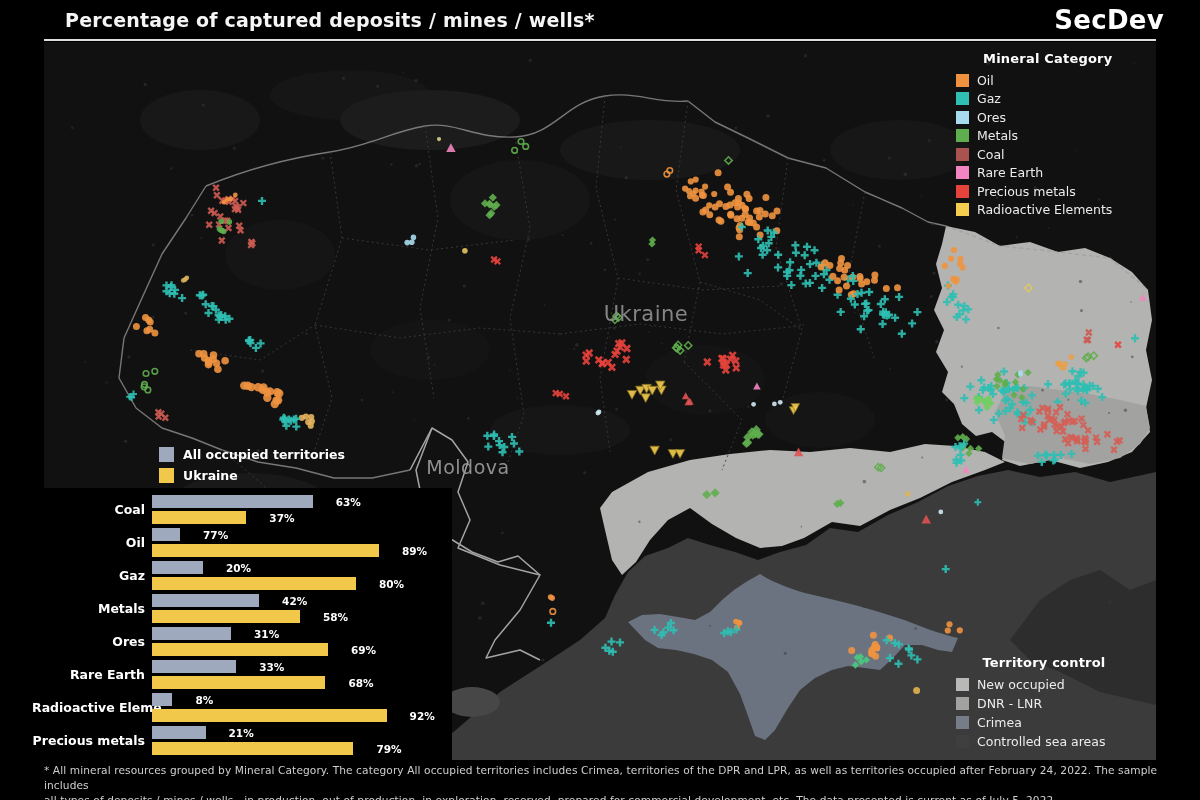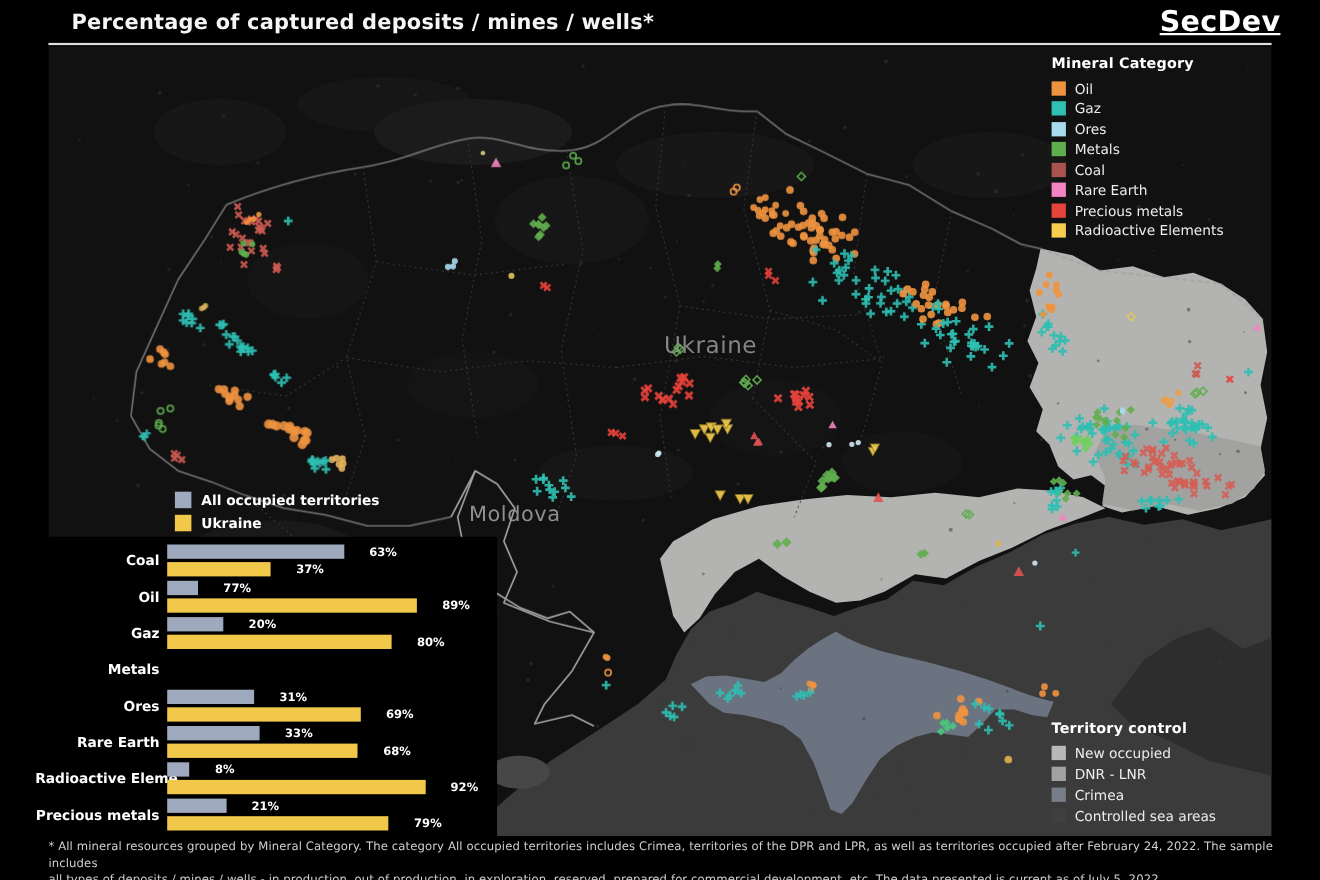--- a/index.html
+++ b/index.html
@@ -5,28 +5,28 @@
   * { margin:0; padding:0; box-sizing:border-box; }
   html,body { background:#000; }
   body { font-family:"DejaVu Sans","Liberation Sans",sans-serif; }
   .stage { position:relative; width:1200px; height:800px; background:#000; overflow:hidden; }
 
   
   header { position:absolute; left:8px; top:0; width:1200px; height:40px;
            display:flex; justify-content:space-between; align-items:center;
            padding:0 44px 0 57px; background:#000; z-index:20; }
   .title { font-size:19px; font-weight:700; color:#f5f5f5; letter-spacing:.2px; }
-  .logo  { font-size:26px; font-weight:800; color:#ffffff; letter-spacing:.3px;text-decoration:underline; }
+  .logo  { font-size:26px; font-weight:800; color:#ffffff; letter-spacing:.3px; }
   .rule  { position:absolute; left:44px; top:39px; width:1112px; height:2px; background:#dedede; z-index:20; }
 
   
   #map-svg { position:absolute; left:44px; top:42px; width:1112px; height:718px; z-index:1; }
 
   
-  .legend { position:absolute; z-index:10; }
+  .legend { position:absolute; z-index:10;text-align:right; }
   #mineral-legend  { left:956px; top:51px;  }
   #territory-legend{ left:956px; top:655px; }
   .lg-title { font-size:13px; font-weight:700; color:#ffffff; margin-bottom:5px; letter-spacing:.2px; }
   .lg-item  { display:flex; align-items:center; gap:8px; height:18.5px; }
   #territory-legend .lg-item { height:19px; }
   .lg-swatch{ width:13px; height:13px; flex:0 0 13px; }
   .lg-label { font-size:12.5px; color:#ececec; white-space:nowrap; }
 
   
   #chart { position:absolute; left:32px; top:446px; width:420px; z-index:10; }
@@ -1247,20 +1247,30 @@
               <span class="bval">20%</span>
             </div>
             <div class="bar-line">
               <div class="bar" style="width: 204px; background: rgb(242, 200, 75);"></div>
               <span class="bval">80%</span>
             </div>
           </div>
         </div>
         <div class="crow">
           <div class="clabel">Metals</div>
+          <div class="cbars">
+            <div class="bar-line">
+              <div class="bar" style="width: 107.1px; background: rgb(159, 169, 190);"></div>
+              <span class="bval">42%</span>
+            </div>
+            <div class="bar-line">
+              <div class="bar" style="width: 147.9px; background: rgb(242, 200, 75);"></div>
+              <span class="bval">58%</span>
+            </div>
+          </div>
         </div>
         <div class="crow">
           <div class="clabel">Ores</div>
           <div class="cbars">
             <div class="bar-line">
               <div class="bar" style="width: 79.05px; background: rgb(159, 169, 190);"></div>
               <span class="bval">31%</span>
             </div>
             <div class="bar-line">
               <div class="bar" style="width: 175.95px; background: rgb(242, 200, 75);"></div>

